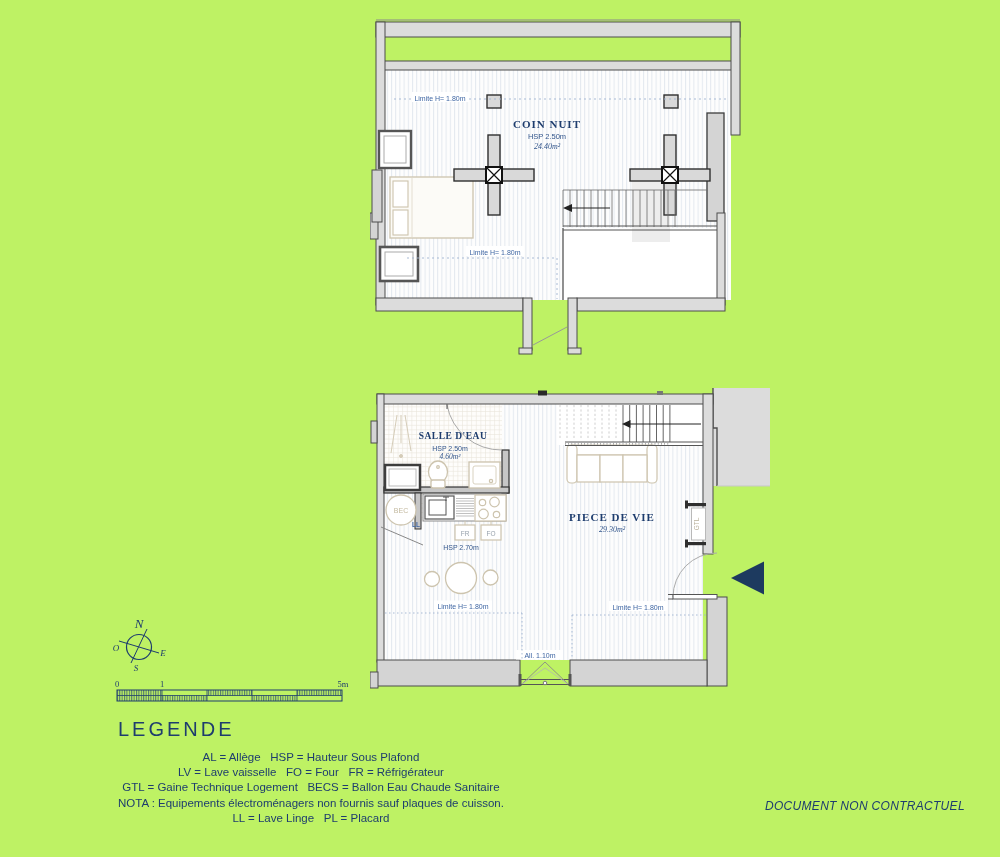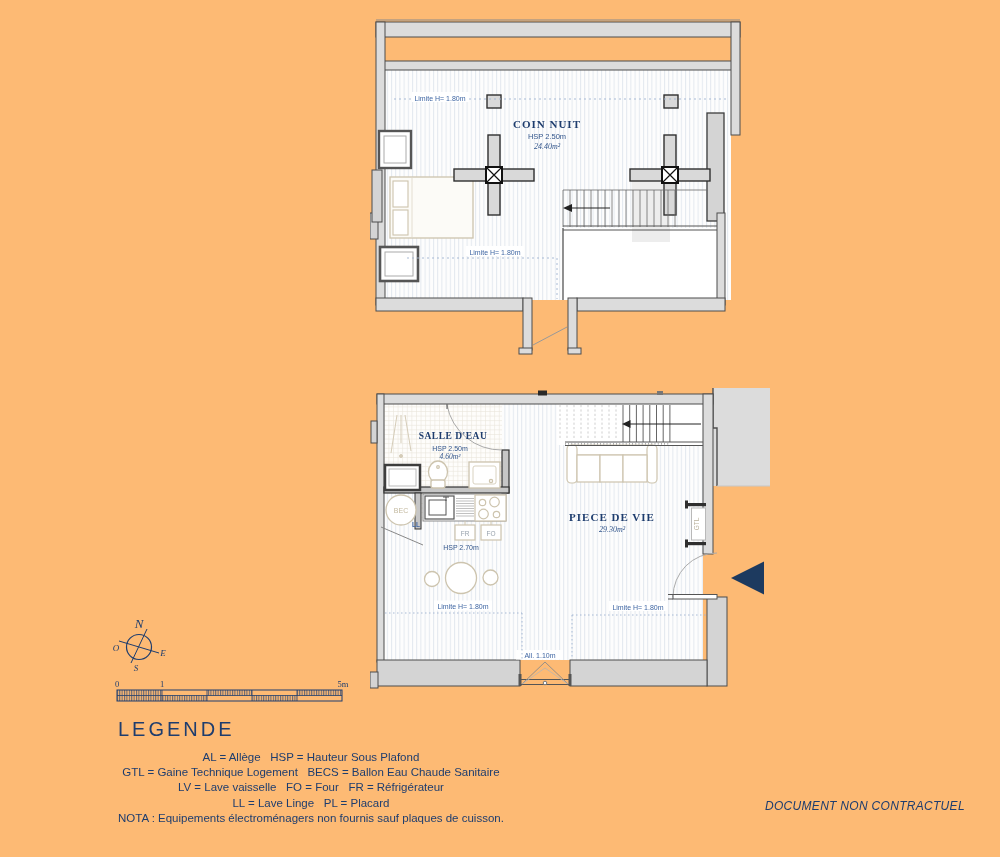--- a/index.html
+++ b/index.html
@@ -1,16 +1,16 @@
 <!DOCTYPE html>
 <html><head>
 <meta charset="utf-8">
 <style>
   html,body{margin:0;padding:0;background:#ffffff;}
-  .canvas{position:relative;width:1000px;height:857px;background:#fdba74;overflow:hidden;
+  .canvas{position:relative;width:1000px;height:857px;background:#bef264;overflow:hidden;
           font-family:"Liberation Sans",sans-serif;}
   .abs{position:absolute;}
   .legend{position:absolute;left:118px;top:718px;color:#1e3d6e;}
   .legend-title{font-family:Liberation Sans, sans-serif;font-size:20px;letter-spacing:3px;
                 color:#1e3d6e;margin:0 0 9px 0;font-weight:400;}
   .legend-line{font-family:"Liberation Sans",sans-serif;font-size:11.5px;line-height:15.2px;
                color:#1e3d6e;white-space:pre;text-align:center;}
   .footer-note{position:absolute;left:765px;top:799px;font-size:12px;letter-spacing:.3px;
                color:#1e3d6e;font-family:"Liberation Sans",sans-serif;font-style:italic;}
   svg text{font-family:"Liberation Sans",sans-serif;}
@@ -325,21 +325,21 @@
       <line x1="50" y1="11" x2="50" y2="22" stroke="#1e3d6e" stroke-width="0.8"></line>
       <line x1="95" y1="11" x2="95" y2="22" stroke="#1e3d6e" stroke-width="0.8"></line>
       <line x1="140" y1="11" x2="140" y2="22" stroke="#1e3d6e" stroke-width="0.8"></line>
       <line x1="185" y1="11" x2="185" y2="22" stroke="#1e3d6e" stroke-width="0.8"></line>
     </g>
   </svg>
 
   <div class="legend">
     <div class="legend-title">LEGENDE</div>
     <div class="legend-line">AL = Allège   HSP = Hauteur Sous Plafond</div>
+    <div class="legend-line">LV = Lave vaisselle   FO = Four   FR = Réfrigérateur</div>
     <div class="legend-line">GTL = Gaine Technique Logement   BECS = Ballon Eau Chaude Sanitaire</div>
-    <div class="legend-line">LV = Lave vaisselle   FO = Four   FR = Réfrigérateur</div>
+    <div class="legend-line">NOTA : Equipements électroménagers non fournis sauf plaques de cuisson.</div>
     <div class="legend-line">LL = Lave Linge   PL = Placard</div>
-    <div class="legend-line">NOTA : Equipements électroménagers non fournis sauf plaques de cuisson.</div>
   </div>
 
   <div class="footer-note">DOCUMENT NON CONTRACTUEL</div>
 
 </div>
 
 </body></html>

